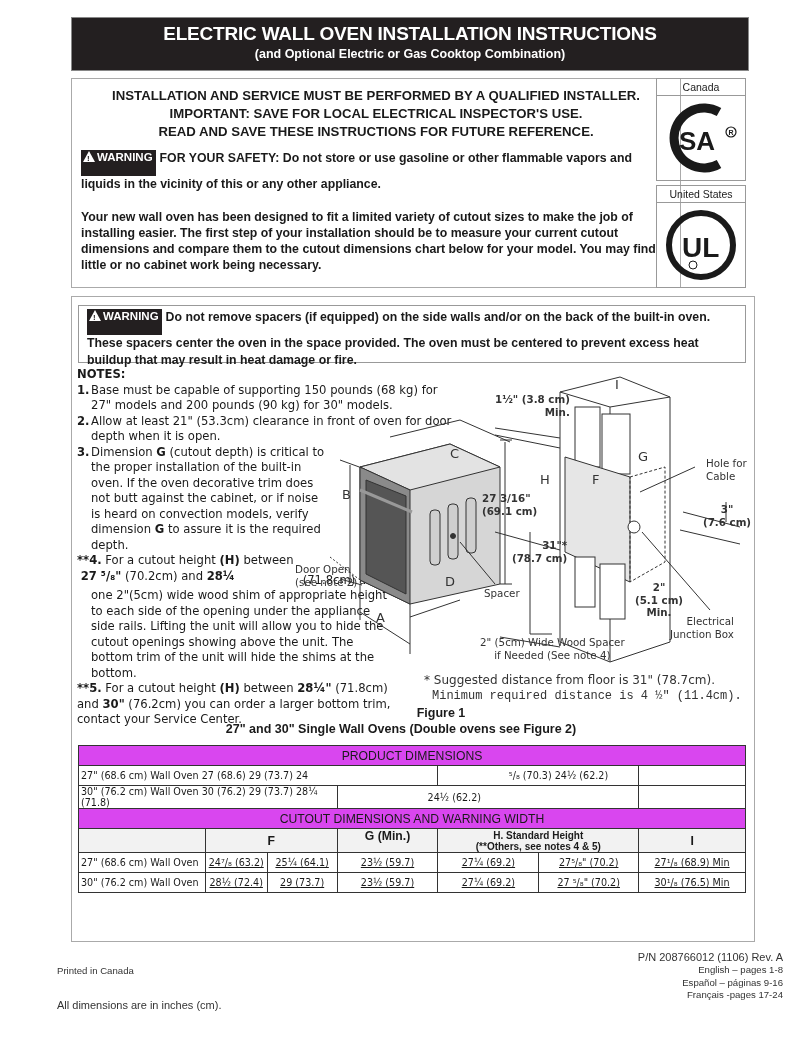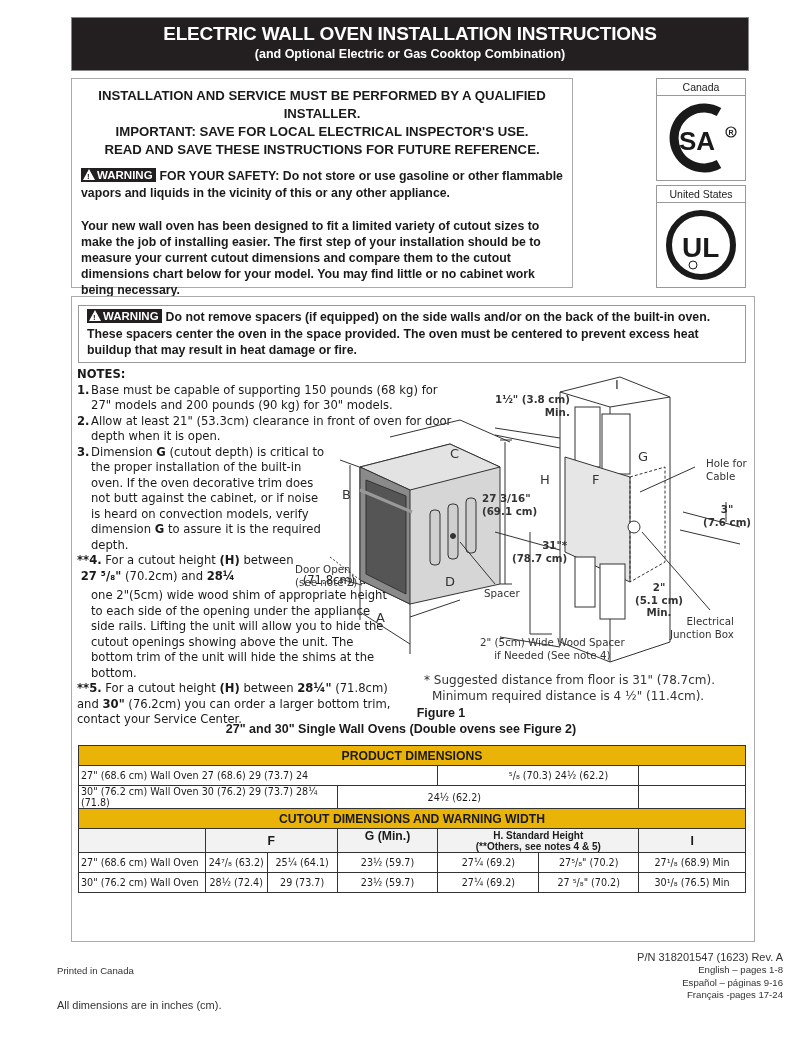--- a/index.html
+++ b/index.html
@@ -2,26 +2,26 @@
 <html><head>
 <meta charset="utf-8">
 <style>
   html, body { margin: 0; padding: 0; background: #ffffff; }
   body { width: 802px; height: 1037px; position: relative; font-family: "DejaVu Sans", sans-serif; color: #1a1a1a; overflow: hidden; }
 
   .title-bar { position: absolute; left: 71px; top: 17px; width: 676px; height: 52px; background: #231f20; color: #fff; text-align: center; border: 1px solid #888; }
   .title-bar .t1 { font-family: "Liberation Sans", sans-serif; font-weight: bold; font-size: 19px; letter-spacing: -0.2px; margin-top: 5px; }
   .title-bar .t2 { font-family: "Liberation Sans", sans-serif; font-weight: bold; font-size: 12.5px; margin-top: 2px; }
 
-  .top-box { position: absolute; left: 71px; top: 78px; width: 502px; height: 210px; border: 1px solid #aaa; box-sizing: border-box; }
+  .top-box { position: absolute; left: 71px; top: 78px; width: 610px; height: 210px; border: 1px solid #aaa; box-sizing: border-box; }
   .top-box .caps { font-family: "Liberation Sans", sans-serif; font-weight: bold; font-size: 13.2px; text-align: center; line-height: 18px; margin-top: 8px; }
   .top-box .safety { font-family: "Liberation Sans", sans-serif; font-weight: bold; font-size: 12.3px; line-height: 17px; margin: 9px 8px 0 9px; }
   .top-box .intro { font-family: "Liberation Sans", sans-serif; font-weight: bold; font-size: 12.3px; line-height: 16px; margin: 16px 8px 0 9px; }
 
-  .warn-badge { display: inline-block; background: #231f20; color: #fff; font-family: "Liberation Sans", sans-serif; font-weight: bold; font-size: 11.5px; padding: 0 3px 0 2px; line-height: 14px; vertical-align: 1px; margin-right: 4px; }
+  .warn-badge { display: inline-block; background: #231f20; color: #fff; font-family: "Liberation Sans", sans-serif; font-weight: bold; font-size: 11.5px; padding: 0 3px 12px 2px; line-height: 14px; vertical-align: 1px; margin-right: 4px; }
   .warn-badge .tri { display: inline-block; width: 0; height: 0; border-left: 6px solid transparent; border-right: 6px solid transparent; border-bottom: 11px solid #fff; position: relative; top: 1px; margin-right: 2px; }
   .warn-badge .tri::after { content: "!"; position: absolute; left: -2px; top: 1px; color: #231f20; font-size: 8px; font-weight: bold; }
 
   .cert-col { position: absolute; left: 656px; top: 78px; width: 90px; }
   .cert { border: 1px solid #999; margin-bottom: 4px; box-sizing: border-box; }
   .cert .lbl { font-family: "Liberation Sans", sans-serif; font-size: 10.5px; text-align: center; border-bottom: 1px solid #999; height: 16px; line-height: 16px; }
   .cert .logo { height: 84px; display: flex; align-items: center; justify-content: center; }
 
   .main-box { position: absolute; left: 71px; top: 296px; width: 684px; height: 646px; border: 1px solid #aaa; box-sizing: border-box; }
   .warn-box { position: absolute; left: 78px; top: 305px; width: 668px; height: 58px; border: 1px solid #999; box-sizing: border-box; font-family: "Liberation Sans", sans-serif; font-weight: bold; font-size: 12.3px; line-height: 16.5px; padding: 3px 8px 0 8px; }
@@ -35,24 +35,24 @@
 
   .diagram { position: absolute; left: 290px; top: 372px; width: 470px; height: 300px; }
   .lbl-abs { position: absolute; font-family: "DejaVu Sans", sans-serif; font-size: 10.3px; line-height: 12.5px; color: #333; }
   .lbl-big { position: absolute; font-family: "DejaVu Sans", sans-serif; font-size: 13px; color: #333; }
 
   .foot-note { position: absolute; left: 424px; top: 672px; font-size: 12px; line-height: 16px; color: #333; }
   .fig-cap { position: absolute; left: 0; width: 802px; text-align: center; font-family: "Liberation Sans", sans-serif; font-weight: bold; font-size: 12.5px; }
 
   table.dims { position: absolute; left: 78px; top: 745px; width: 668px; border-collapse: collapse; font-family: "DejaVu Sans", sans-serif; font-size: 9.6px; }
   table.dims td { border: 1px solid #333; padding: 0 2px; height: 19px; }
-  table.dims .sec { background: #eab308; text-align: center; font-family: "Liberation Sans", sans-serif; font-weight: bold; font-size: 12.2px; height: 19px; }
+  table.dims .sec { background: #d946ef; text-align: center; font-family: "Liberation Sans", sans-serif; font-weight: normal; font-size: 12.2px; height: 19px; }
   table.dims .hd { font-family: "Liberation Sans", sans-serif; font-weight: bold; font-size: 12.2px; text-align: center; background: #f2f2f2; }
   table.dims .hd-sm { font-family: "Liberation Sans", sans-serif; font-weight: bold; font-size: 10px; line-height: 11px; text-align: center; background: #f2f2f2; }
-  table.dims .c { text-align: center; }
+  table.dims .c { text-align: center; text-decoration: underline; }
   table.dims .nb-b { border-bottom: none; margin-left: 20px; }
   table.dims .nb-t { border-top: none; }
 
   .footer-l1 { position: absolute; left: 57px; top: 999px; font-family: "Liberation Sans", sans-serif; font-size: 11px; color: #333; }
   .footer-l2 { position: absolute; left: 57px; top: 965px; font-family: "Liberation Sans", sans-serif; font-size: 9.6px; color: #333; }
   .footer-r { position: absolute; right: 19px; top: 950px; text-align: right; font-family: "Liberation Sans", sans-serif; color: #333; }
   .footer-r .pn { font-size: 11px; line-height: 14px; }
   .footer-r .lang { font-size: 9.6px; line-height: 12.5px; }
 </style>
 </head>
@@ -211,21 +211,21 @@
       <div>Junction Box</div>
     </div>
   <div class="lbl-abs" style="left:190px;top:264px;text-align:center;">
       <div>2" (5cm) Wide Wood Spacer</div>
       <div>if Needed  (See note 4)</div>
     </div>
 </div>
 
 <div class="foot-note">
   <div>*  Suggested distance from floor is 31" (78.7cm).</div>
-  <div style="padding-left:8px;">Minimum required distance is 4 ½" (11.4cm).</div>
+  <div style="padding-left:8px;font-family:Liberation Mono, monospace;">Minimum required distance is 4 ½" (11.4cm).</div>
 </div>
 
 <div class="fig-cap" style="top:706px;left:40px;">Figure 1</div>
 <div class="fig-cap" style="top:722px;">27" and 30" Single Wall Ovens (Double ovens see Figure 2)</div>
 
 <table class="dims">
   <colgroup>
     <col style="width:127px">
       <col style="width:62px">
       <col style="width:70px">
@@ -278,17 +278,17 @@
     <td class="c">27¼ (69.2)</td>
     <td class="c">27 ⁵/₈" (70.2)</td>
     <td class="c">30¹/₈ (76.5) Min</td>
   </tr>
 </tbody>
   </table>
 
 <div class="footer-l1">All dimensions are in inches (cm).</div>
 <div class="footer-l2">Printed in Canada</div>
 <div class="footer-r">
-  <div class="pn">P/N 318201547 (1623) Rev. A</div>
+  <div class="pn">P/N 208766012 (1106) Rev. A</div>
   <div class="lang">English – pages 1-8</div>
   <div class="lang">Español – páginas 9-16</div>
   <div class="lang">Français -pages 17-24</div>
 </div>
 
 </body></html>

